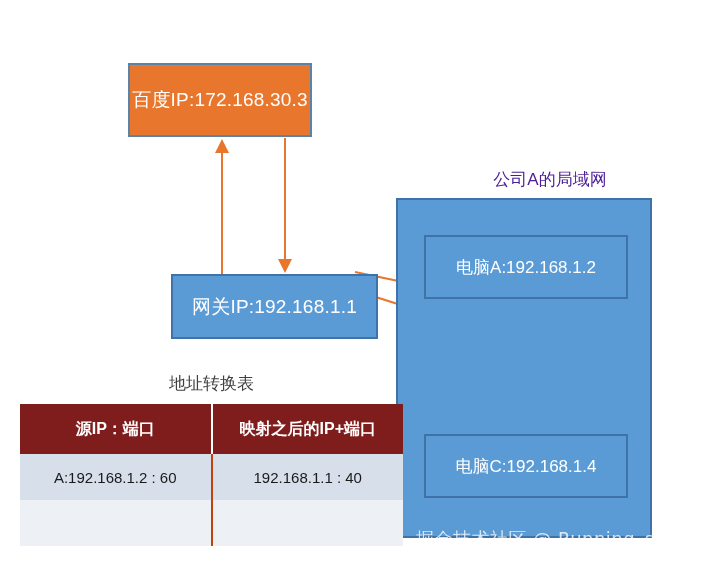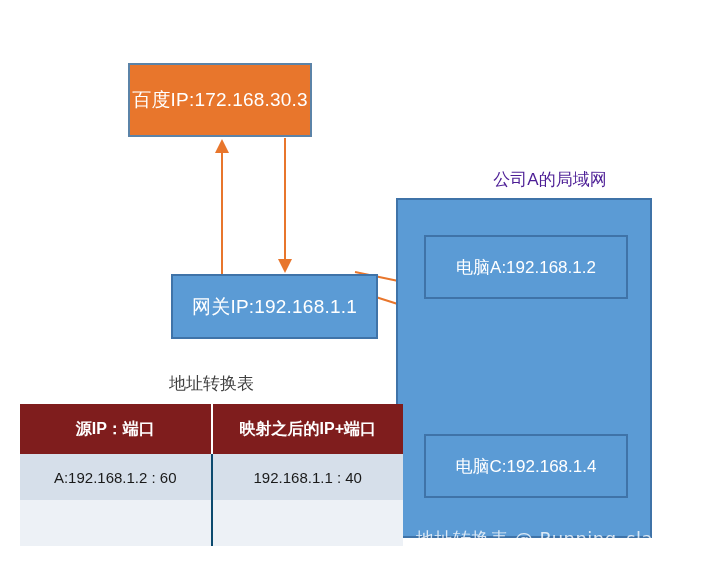--- a/index.html
+++ b/index.html
@@ -127,21 +127,21 @@
     border-right: 2px solid #ffffff;
     text-align: center;
     white-space: nowrap;
   }
   .nat-table th:last-child { border-right: none; margin-left: 11px; }
   .nat-table td {
     font-size: 15px;
     color: #1a1a1a;
     height: 44px;
     text-align: center;
-    border-right: 2px solid #0c4a6e;
+    border-right: 2px solid #c2410c;
     white-space: nowrap;
   }
   .nat-table td:last-child { border-right: none; }
   .nat-table tr.row-filled td { background: #D6DFEA; }
   .nat-table tr.row-empty td { background: #EDF1F6; }
 
   
   .arrows {
     position: absolute;
     left: 0;
@@ -192,21 +192,21 @@
 
   <div class="lan-box">
     <div class="host host-0">
       <span>电脑A:192.168.1.2</span>
     </div>
     <div class="host host-2">
       <span>电脑C:192.168.1.4</span>
     </div>
   </div>
 
-  <div class="watermark">地址转换表 @ Running_slave</div>
+  <div class="watermark">掘金技术社区 @ Running_slave</div>
 
   <div class="table-title">地址转换表</div>
 
   <table class="nat-table">
     <thead>
       <tr>
         <th>源IP：端口</th>
         <th>映射之后的IP+端口</th>
       </tr>
     </thead>

